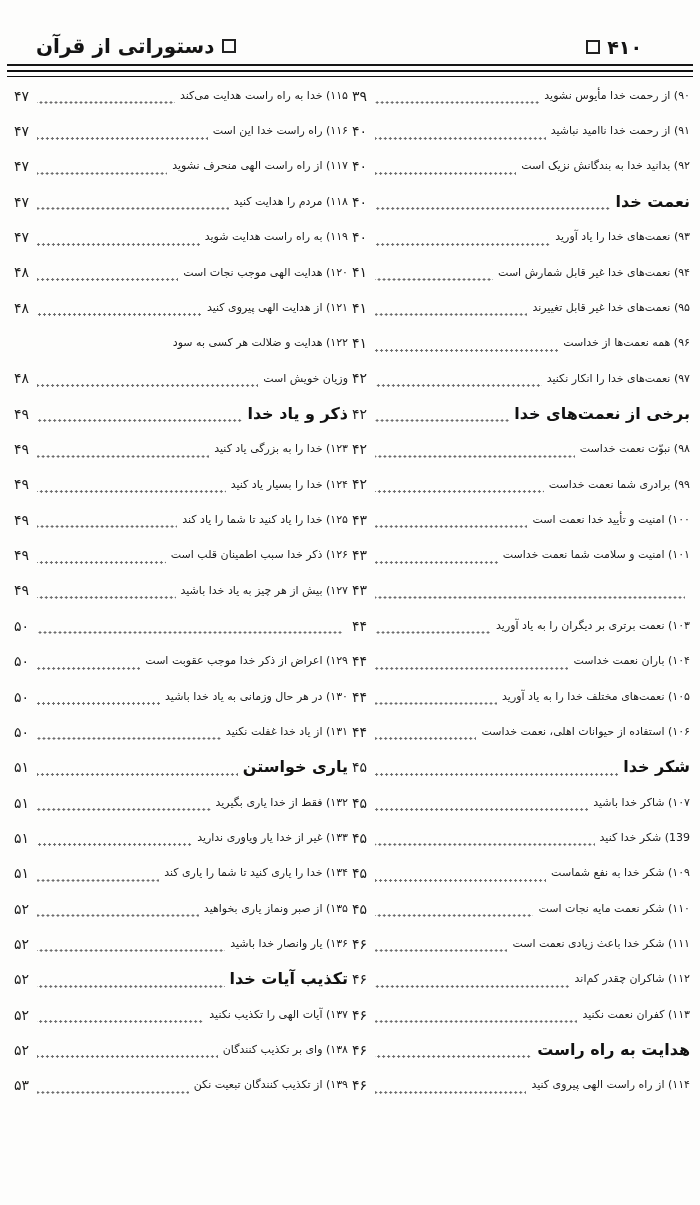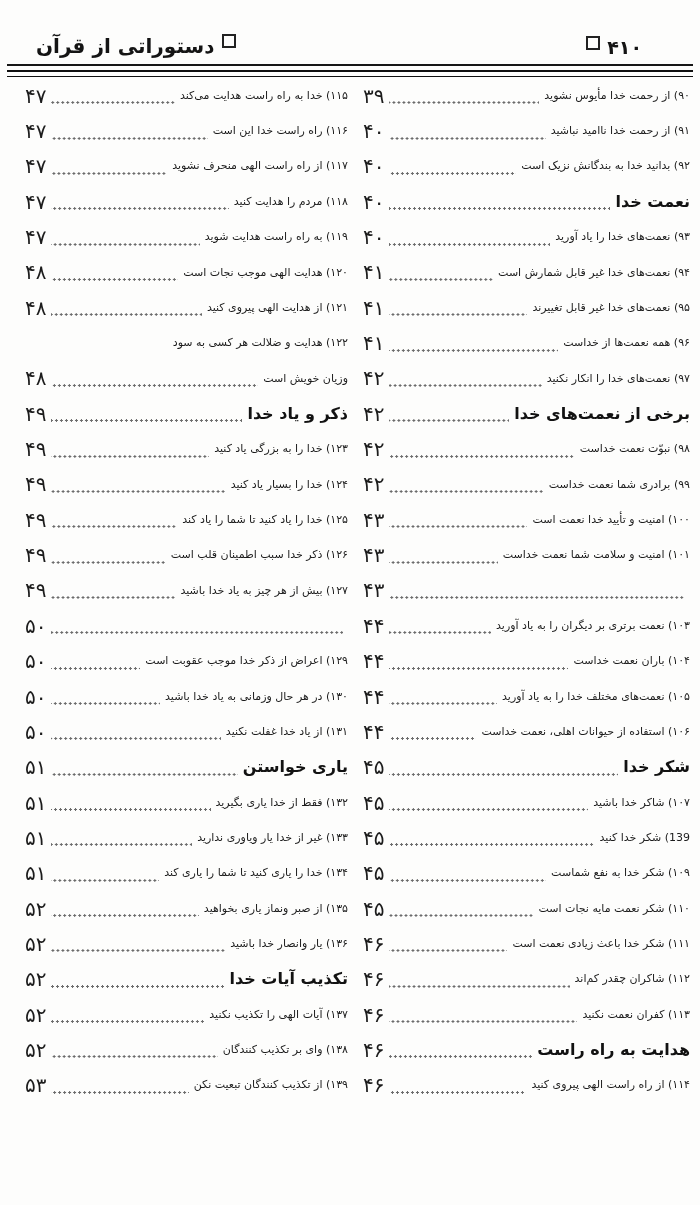--- a/index.html
+++ b/index.html
@@ -10,25 +10,25 @@
     color:#1a1a1a;
     position:relative;
     overflow:hidden;
   }
   .page{position:absolute;inset:0;}
 
   
   .hdr{position:absolute;top:32px;left:0;right:0;height:46px;}
   .hdr-left{
     position:absolute;left:36px;top:2px;
-    display:flex;align-items:flex-start;direction:ltr;
+    display:flex;align-items:center;direction:ltr;
   }
   .hdr-right{
     position:absolute;right:58px;top:4px;
-    display:flex;align-items:flex-start;direction:ltr;
+    display:flex;align-items:center;direction:ltr;
   }
   .hdr-title{
     font-weight:bold;font-size:20px;color:#141414;
     direction:rtl;letter-spacing:.2px;
   }
   .sq{
     display:inline-block;width:10px;height:10px;
     border:2px solid #222;background:transparent;
     margin:0 7px;
   }
@@ -66,23 +66,23 @@
     flex:1 1 auto;min-width:5px;height:3px;
     margin:0 5px;
     align-self:center;
     margin-top:14px;
     background-image:radial-gradient(circle, #6b6b6b 1.05px, rgba(0,0,0,0) 1.2px);
     background-size:5px 3px;
     background-repeat:repeat-x;
     background-position:center;
   }
   .pg{
-    font-size:20px;color:#1c1c1c;
+    font-size:14px;color:#1c1c1c;
     flex-shrink:0;
-    min-width:18px;text-align:left;margin-left:11px;
+    min-width:18px;text-align:left;
   }
   .head .pg{font-weight:500;}
 </style>
 </head>
 <body>
 
 <div class="page">
 
   <div class="hdr">
     <div class="hdr-left">

